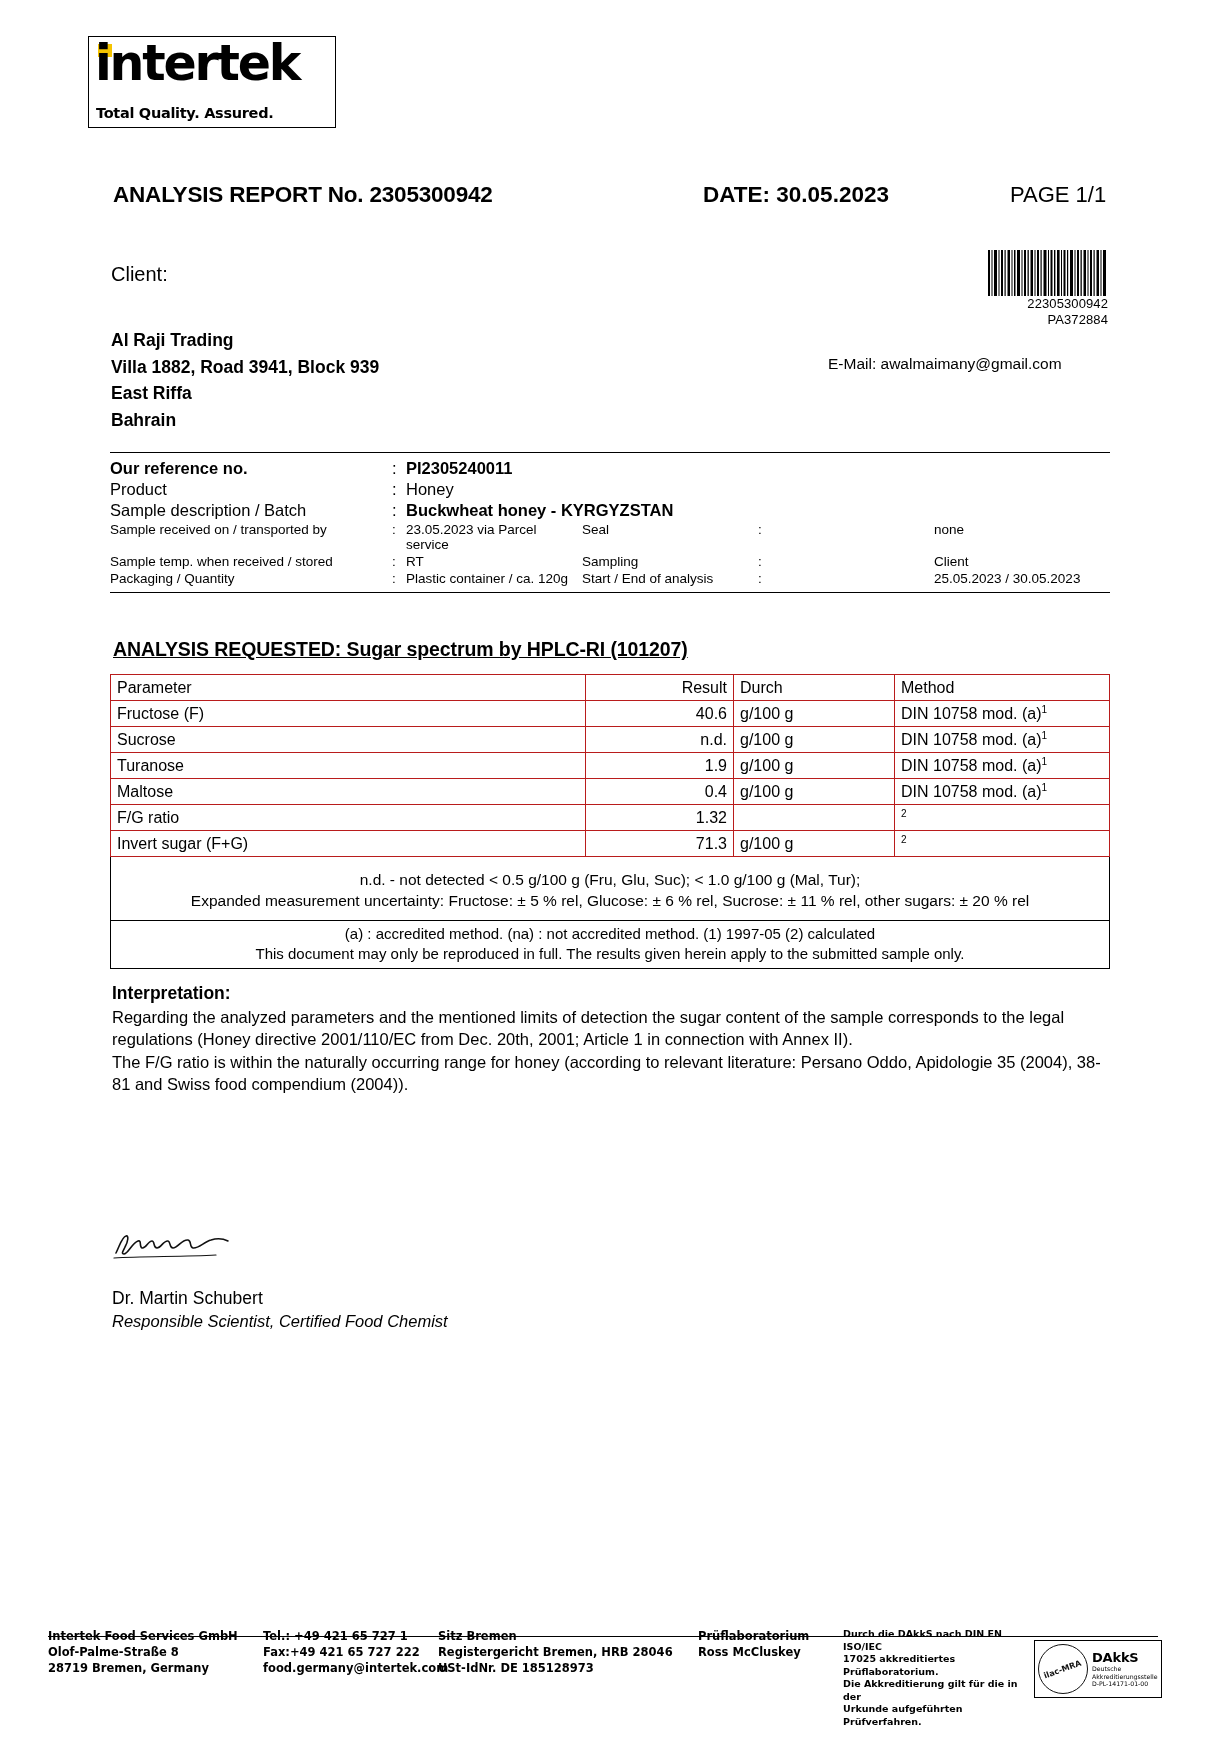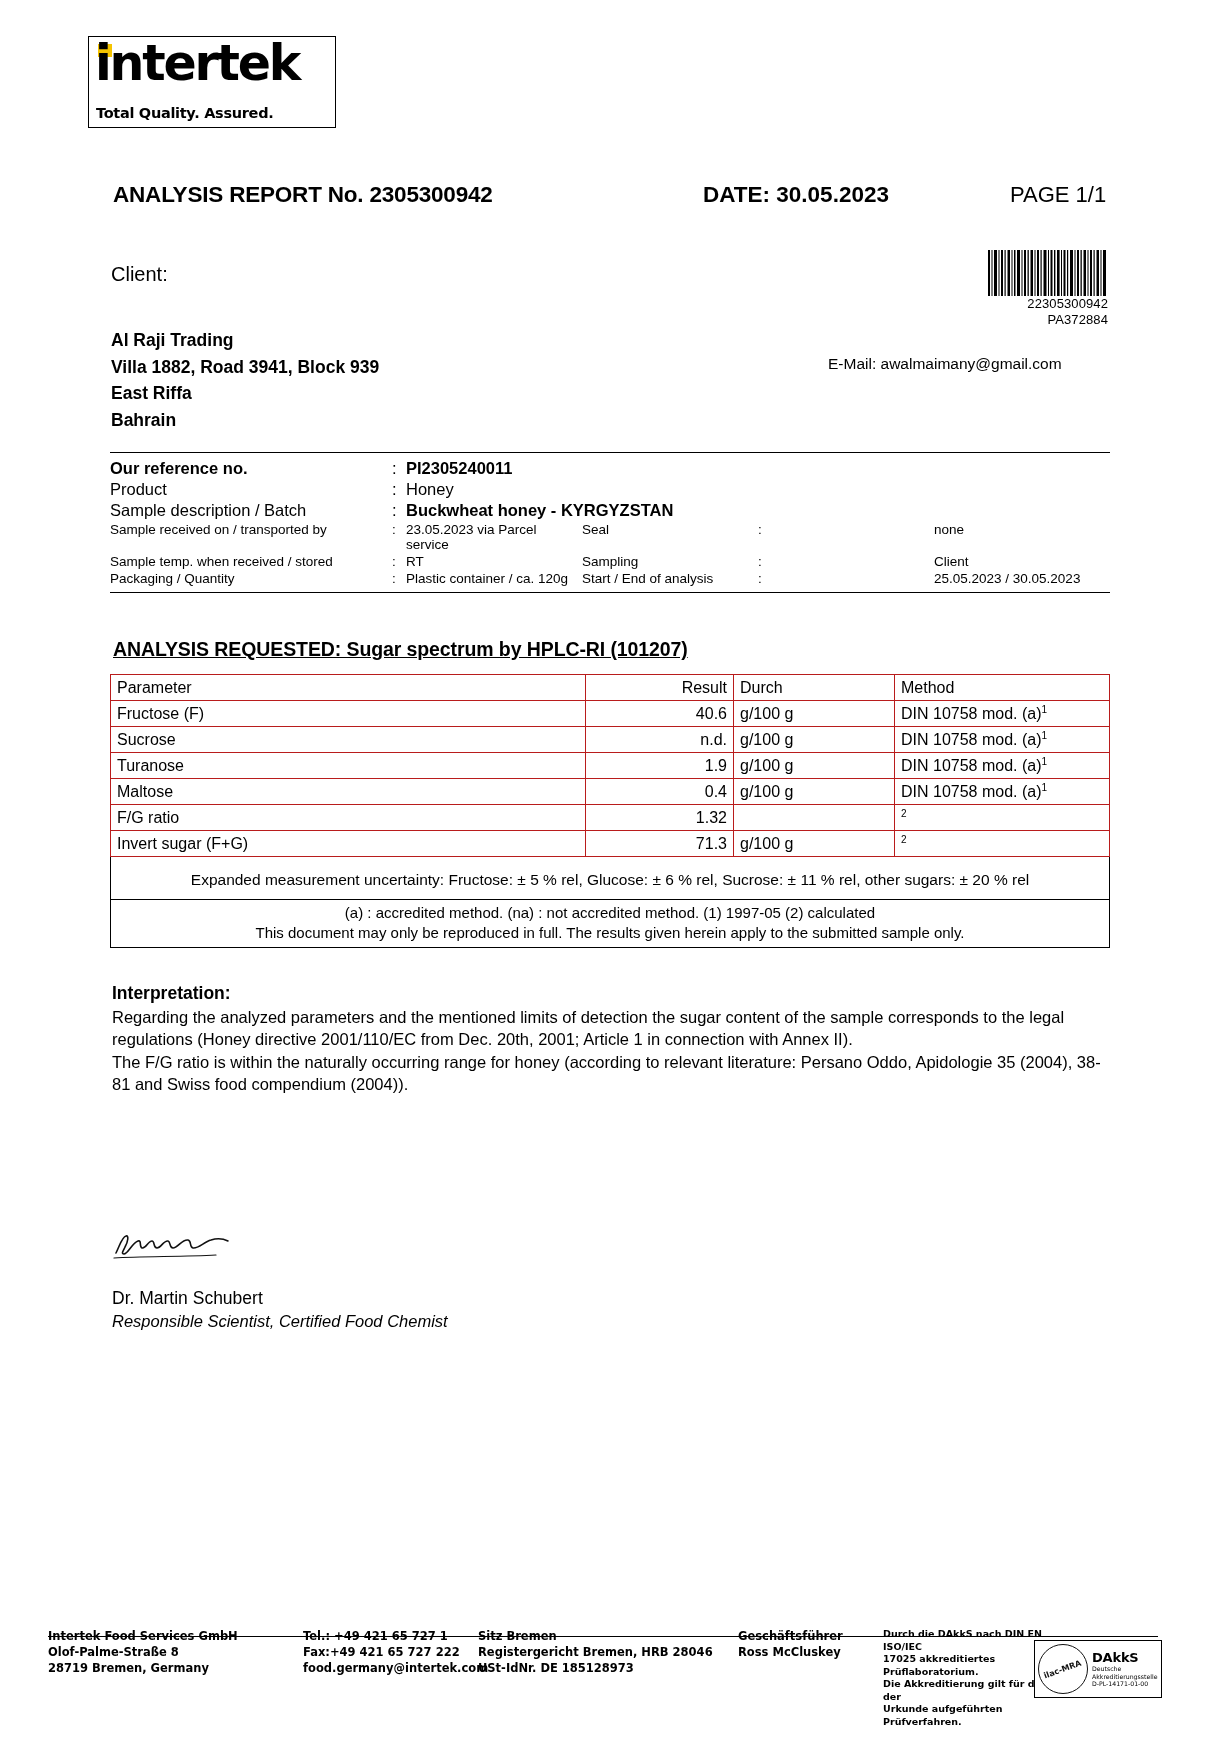--- a/index.html
+++ b/index.html
@@ -277,21 +277,21 @@
     left: 48px;
     top: 1628px;
     width: 1115px;
     font-family: "DejaVu Sans", sans-serif;
     font-size: 11.5px;
     line-height: 16px;
     display: flex;
   }
   .fcol { }
   .fcol1 { width: 215px; font-weight: bold; }
-  .fcol2 { width: 175px; font-weight: bold; margin-left: 40px; }
+  .fcol2 { width: 175px; font-weight: bold; }
   .fcol3 { width: 260px; font-weight: bold; }
   .fcol4 { width: 145px; font-weight: bold; }
   .fcol5 { width: 175px; font-size: 9.5px; line-height: 12.5px; font-weight: bold; }
 
   .accred {
     position: absolute;
     left: 1034px;
     top: 1640px;
     width: 128px;
     height: 58px;
@@ -495,20 +495,21 @@
       </tr>
       <tr>
         <td>Invert sugar (F+G)</td>
         <td class="col-result">71.3</td>
         <td>g/100 g</td>
         <td><span class="sup">2</span></td>
       </tr>
     </tbody>
       </table>
     <div class="notes">
+      <div>n.d. - not detected &lt; 0.5 g/100 g  (Fru, Glu, Suc); &lt; 1.0 g/100 g (Mal, Tur);</div>
       <div class="line2">Expanded measurement uncertainty: Fructose: ± 5 % rel, Glucose: ± 6 % rel, Sucrose: ± 11 % rel, other sugars: ± 20 % rel</div>
       <div class="notes-sep notes-small">(a) : accredited method. (na) : not accredited method. (1) 1997-05 (2) calculated</div>
       <div class="notes-small">This document may only be reproduced in full. The results given herein apply to the submitted sample only.</div>
     </div>
   </div>
 
   <div class="interp-title">Interpretation:</div>
   <div class="interp-body">
     <div>Regarding the analyzed parameters and the mentioned limits of detection the sugar content of the sample corresponds to the legal regulations (Honey directive 2001/110/EC from Dec. 20th, 2001; Article 1 in connection with Annex II).</div>
     <div>The F/G ratio is within the naturally occurring range for honey (according to relevant literature: Persano Oddo, Apidologie 35 (2004), 38-81 and Swiss food compendium (2004)).</div>
@@ -532,21 +533,21 @@
       <div>Tel.: +49 421 65 727 1</div>
       <div>Fax:+49 421 65 727 222</div>
       <div>food.germany@intertek.com</div>
     </div>
     <div class="fcol fcol3">
       <div>Sitz Bremen</div>
       <div>Registergericht Bremen, HRB 28046</div>
       <div>USt-IdNr. DE 185128973</div>
     </div>
     <div class="fcol fcol4">
-      <div>Geschäftsführer</div>
+      <div>Prüflaboratorium</div>
       <div>Ross McCluskey</div>
     </div>
     <div class="fcol fcol5">
       <div>Durch die DAkkS nach DIN EN ISO/IEC</div>
       <div>17025 akkreditiertes Prüflaboratorium.</div>
       <div>Die Akkreditierung gilt für die in der</div>
       <div>Urkunde aufgeführten Prüfverfahren.</div>
     </div>
   </div>
 

